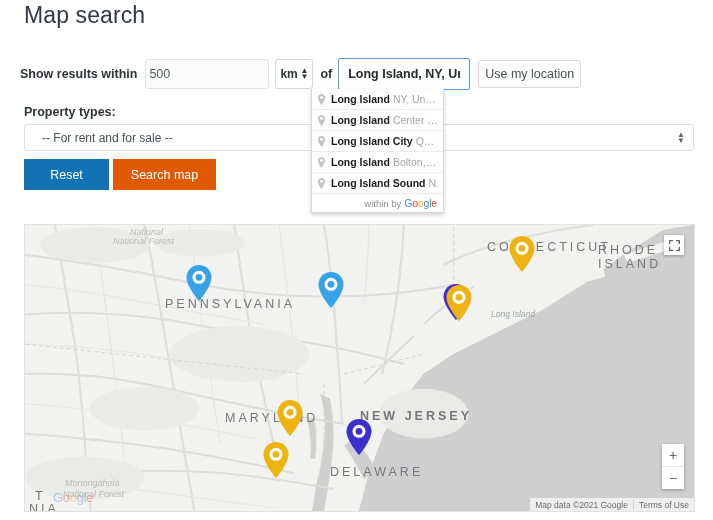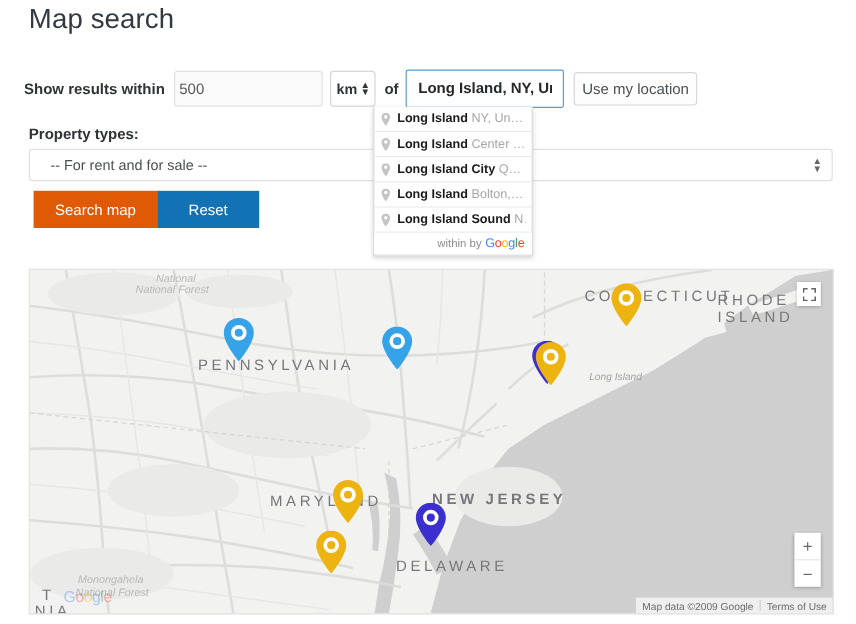--- a/index.html
+++ b/index.html
@@ -259,22 +259,22 @@
   <div class="prop-label">Property types:</div>
   <div class="prop-select">
     <span>-- For rent and for sale --</span>
     <span class="prop-spinner">
       <span>▲</span>
         <span>▼</span>
     </span>
   </div>
 
   <div class="btn-row">
+    <button class="btn btn-reset">Reset</button>
     <button class="btn btn-search">Search map</button>
-    <button class="btn btn-reset">Reset</button>
   </div>
 
   <div class="map">
     <svg class="map-svg" viewBox="0 0 671 288" preserveAspectRatio="none">
       <rect x="0" y="0" width="671" height="288" fill="#f2f2f0"></rect>
 
       <path d="M671 288 L671 0 L640 5 L600 30 L560 60 L520 85 L470 110 L430 130 L400 150 L380 175 L360 210 L345 250 L335 288 Z" fill="#cfcfcf"></path>
       <path d="M671 288 L335 288 L345 250 L360 210 L380 175 L400 150 L430 130 L470 110 L520 85 L560 60 L600 30 L640 5 L671 0 Z" fill="#cfcfcf"></path>
 
       <path d="M296 170 Q303 195 300 215 Q298 240 292 262 Q290 275 288 288 L300 288 Q305 260 308 235 Q312 205 306 175 Z" fill="#cfcfcf"></path>
@@ -408,19 +408,19 @@
     </div>
     <div class="ctrl-zoom">
       <div>+</div>
       <div class="sep"></div>
       <div>−</div>
     </div>
 
     <div class="gwatermark"><span class="g-b">G</span><span class="g-r">o</span><span class="g-y">o</span><span class="g-b2">g</span><span class="g-g">l</span><span class="g-r2">e</span></div>
 
     <div class="attrib">
-      <span>Map data ©2009 Google</span>
+      <span>Map data ©2021 Google</span>
       <span class="divider"></span>
       <span>Terms of Use</span>
     </div>
   </div>
 
 </div>
 
 </body></html>

